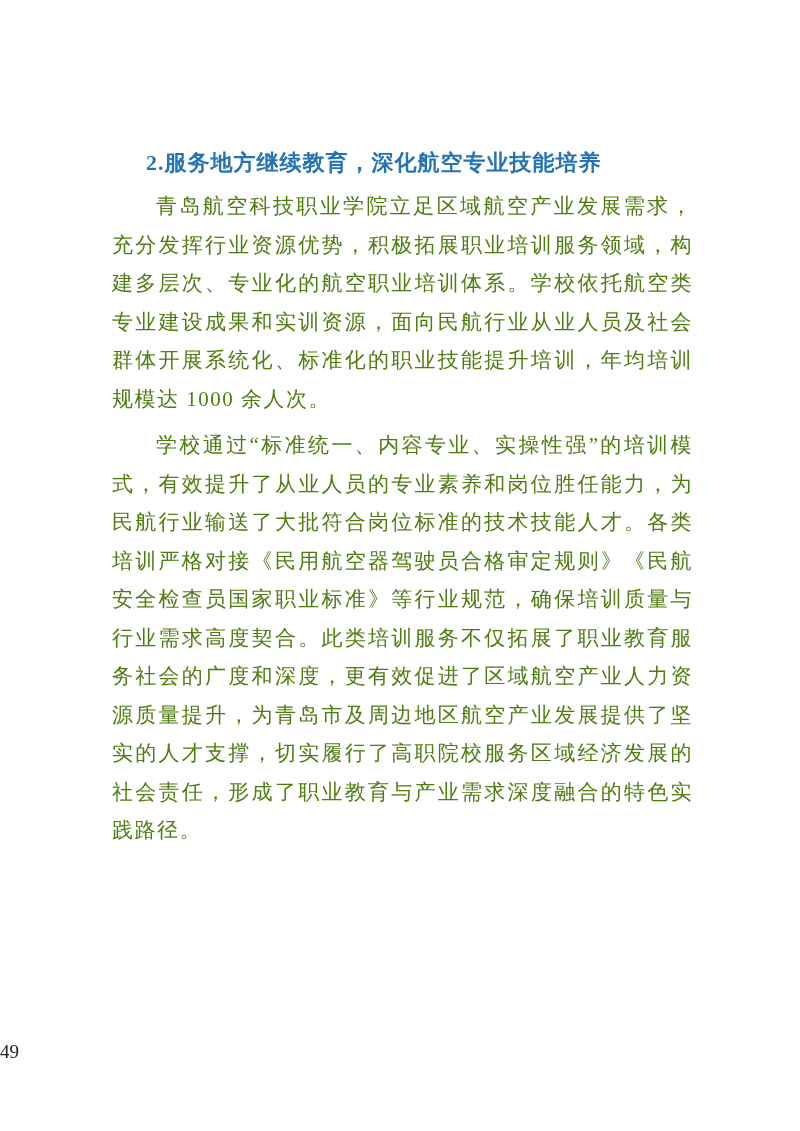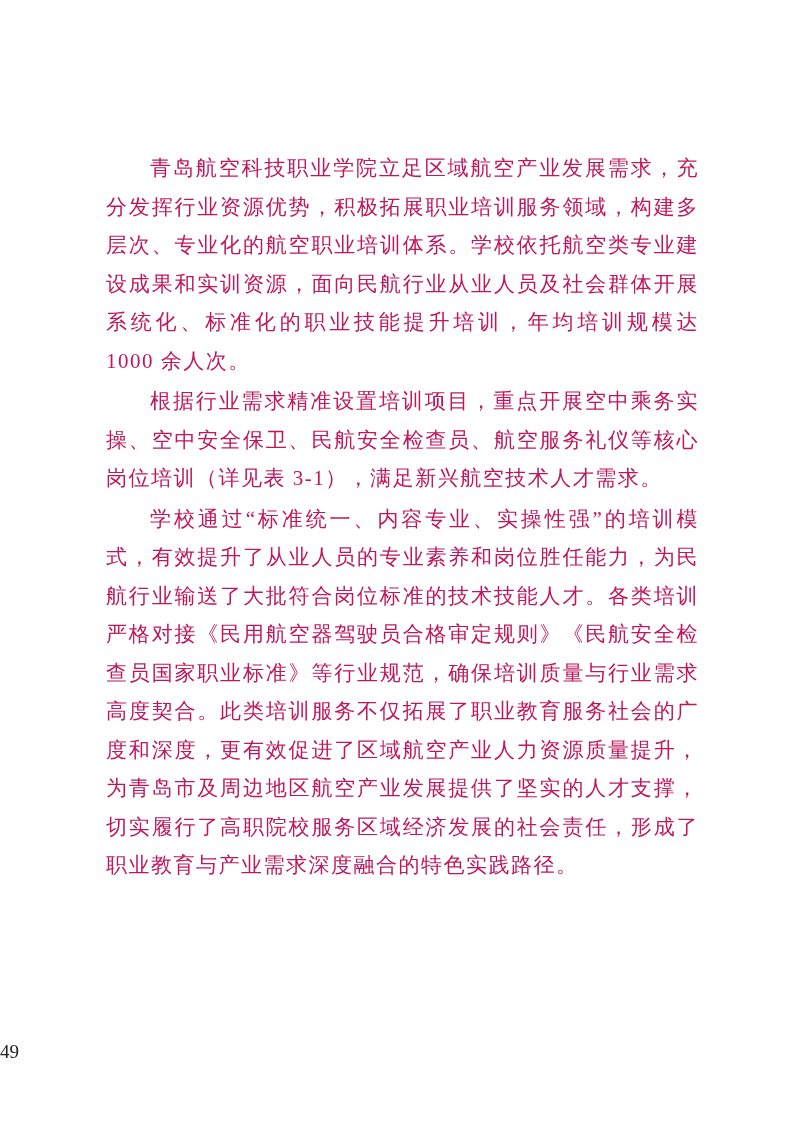--- a/index.html
+++ b/index.html
@@ -26,43 +26,43 @@
     margin: 0 0 7px 0;
     padding: 0;
     font-size: 22px;
     line-height: 32px;
     font-weight: bold;
     text-indent: 42px;
     letter-spacing: 1px;
     color: #2473b5; 
   }
   .para {
-    margin: 2px;
+    margin: 8px;
     padding: 0;
     font-size: 21px;
     line-height: 38.5px;
     text-align: justify;
     text-justify: inter-character;
     text-indent: 44px;
     letter-spacing: 1.5px;
-    color: #be185d;
+    color: #4d7c0f;
   }
   .page-number {
     position: absolute;
     left: 0;
     width: 100%;
     bottom: 68px;
     text-align: left;
     font-size: 19px;
     color: #222222;
   }
 </style>
 </head>
 <body>
 
 <div class="page">
   <div class="content">
+    <h2 class="heading" style="color: rgb(36, 115, 181);">2.服务地方继续教育，深化航空专业技能培养</h2>
     <p class="para">青岛航空科技职业学院立足区域航空产业发展需求，充分发挥行业资源优势，积极拓展职业培训服务领域，构建多层次、专业化的航空职业培训体系。学校依托航空类专业建设成果和实训资源，面向民航行业从业人员及社会群体开展系统化、标准化的职业技能提升培训，年均培训规模达 1000 余人次。</p>
-    <p class="para">根据行业需求精准设置培训项目，重点开展空中乘务实操、空中安全保卫、民航安全检查员、航空服务礼仪等核心岗位培训（详见表 3-1），满足新兴航空技术人才需求。</p>
     <p class="para">学校通过“标准统一、内容专业、实操性强”的培训模式，有效提升了从业人员的专业素养和岗位胜任能力，为民航行业输送了大批符合岗位标准的技术技能人才。各类培训严格对接《民用航空器驾驶员合格审定规则》《民航安全检查员国家职业标准》等行业规范，确保培训质量与行业需求高度契合。此类培训服务不仅拓展了职业教育服务社会的广度和深度，更有效促进了区域航空产业人力资源质量提升，为青岛市及周边地区航空产业发展提供了坚实的人才支撑，切实履行了高职院校服务区域经济发展的社会责任，形成了职业教育与产业需求深度融合的特色实践路径。</p>
   </div>
   <div class="page-number">49</div>
 </div>
 
 </body></html>

